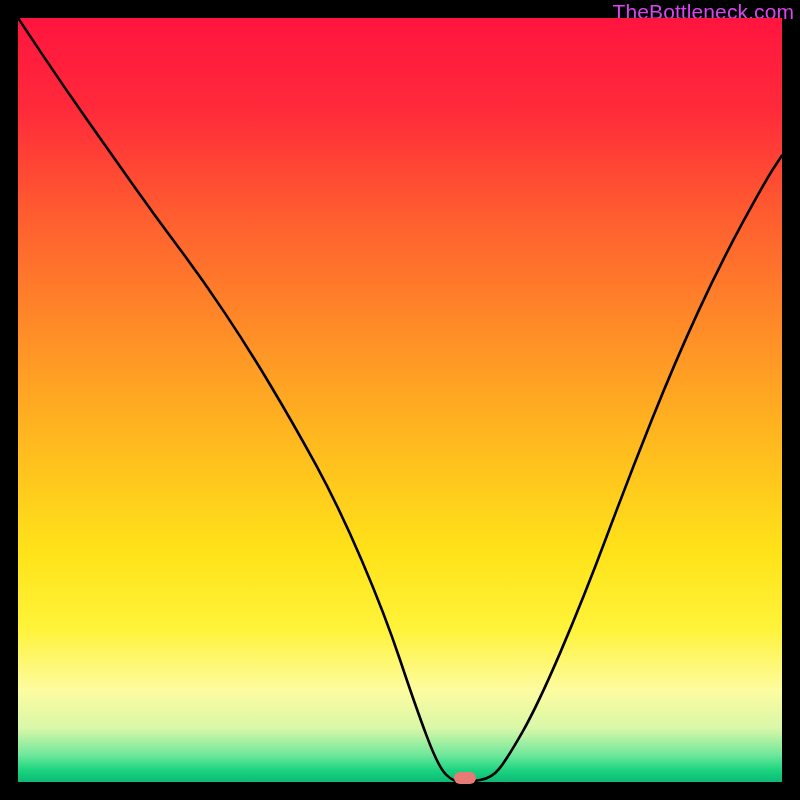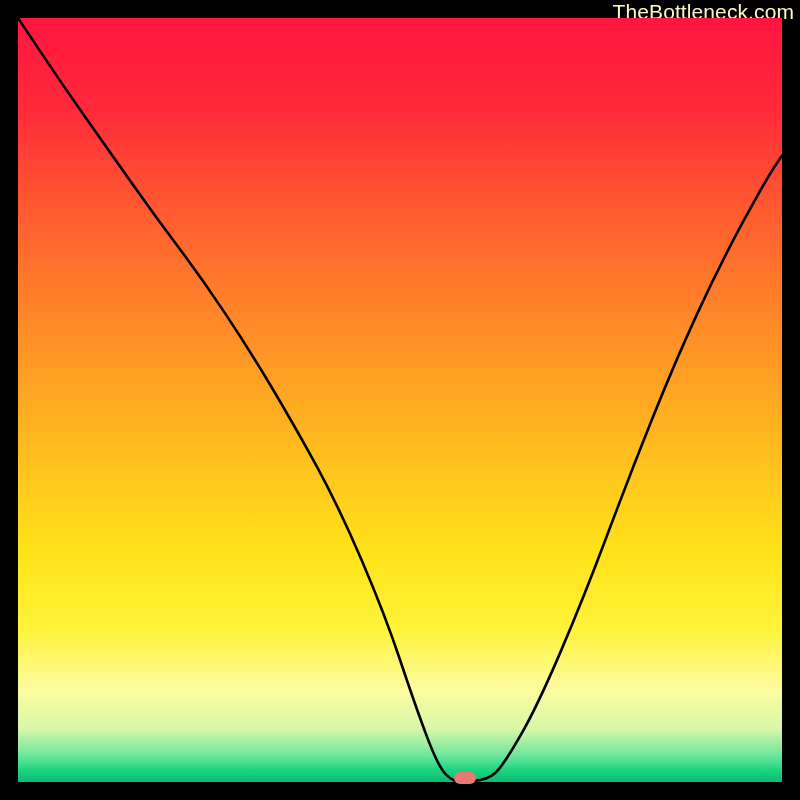--- a/index.html
+++ b/index.html
@@ -29,21 +29,21 @@
     position: absolute;
     left: 0;
     top: 0;
     width: 100%;
     height: 100%;
   }
   .attribution {
     position: absolute;
     top: 0;
     right: 6px;
-    color: #fef9c3;
+    color: #d946ef;
     font-size: 21px;
     font-weight: 400;
     letter-spacing: 0.1px;
     user-select: none;
   }
   .curve-svg {
     position: absolute;
     left: 18px;
     top: 18px;
     width: 764px;

